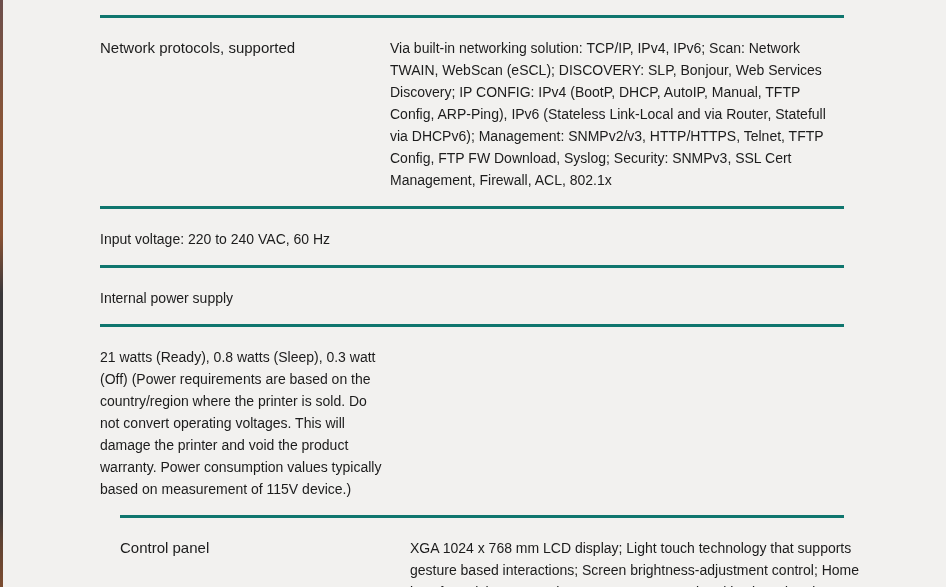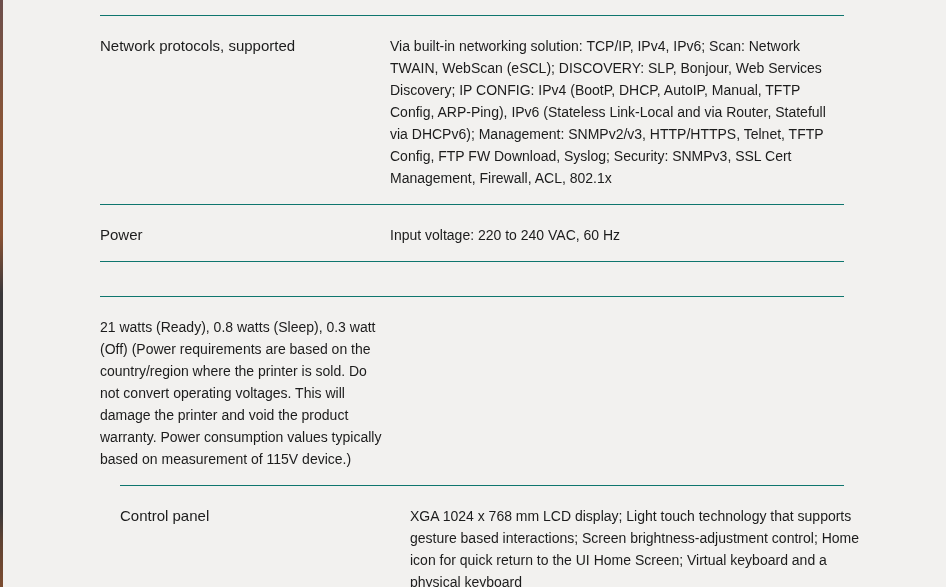--- a/index.html
+++ b/index.html
@@ -36,21 +36,21 @@
   }
   .spec-table {
     position: absolute;
     left: 100px;
     top: 15px;
     width: 744px;
   }
   .spec-row {
     display: grid;
     grid-template-columns: 290px 454px;
-    border-top: 1px solid #0f766e;
+    border-top: 3px solid #0f766e;
     padding: 19px 0 15px 0;
   }
   .spec-row:last-child {
     border-bottom: 1px solid #141414;
     margin-left: 20px;
   }
   .spec-label {
     font-size: 15px;
     line-height: 22px;
     padding-right: 24px;
@@ -64,24 +64,24 @@
 <body>
 
 <div class="left-sliver"></div>
 
 <div class="spec-table">
     <div class="spec-row">
       <div class="spec-label">Network protocols, supported</div>
       <div class="spec-value">Via built-in networking solution: TCP/IP, IPv4, IPv6; Scan: Network TWAIN, WebScan (eSCL); DISCOVERY: SLP, Bonjour, Web Services Discovery; IP CONFIG: IPv4 (BootP, DHCP, AutoIP, Manual, TFTP Config, ARP-Ping), IPv6 (Stateless Link-Local and via Router, Statefull via DHCPv6); Management: SNMPv2/v3, HTTP/HTTPS, Telnet, TFTP Config, FTP FW Download, Syslog; Security: SNMPv3, SSL Cert Management, Firewall, ACL, 802.1x</div>
     </div>
     <div class="spec-row">
-      <div class="spec-label">Power</div>
       <div class="spec-value">Input voltage: 220 to 240 VAC, 60 Hz</div>
     </div>
     <div class="spec-row">
+      <div class="spec-value">Internal power supply</div>
     </div>
     <div class="spec-row">
       <div class="spec-value">21 watts (Ready), 0.8 watts (Sleep), 0.3 watt (Off) (Power requirements are based on the country/region where the printer is sold. Do not convert operating voltages. This will damage the printer and void the product warranty. Power consumption values typically based on measurement of 115V device.)</div>
     </div>
     <div class="spec-row">
       <div class="spec-label">Control panel</div>
       <div class="spec-value">XGA 1024 x 768 mm LCD display; Light touch technology that supports gesture based interactions; Screen brightness-adjustment control; Home icon for quick return to the UI Home Screen; Virtual keyboard and a physical keyboard</div>
     </div>
   </div>
 

